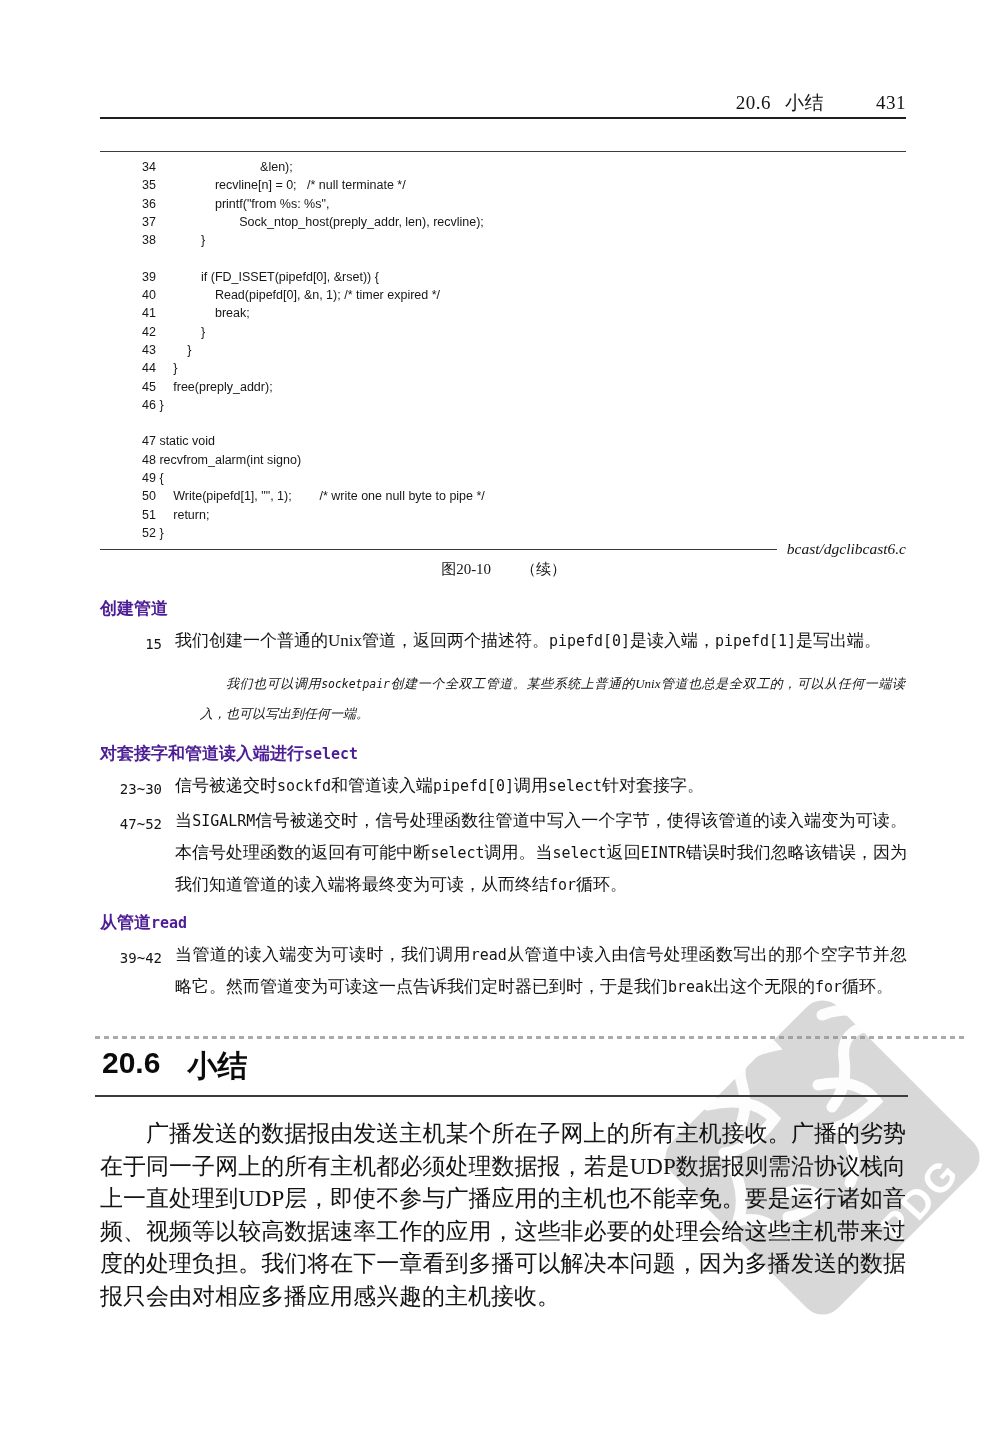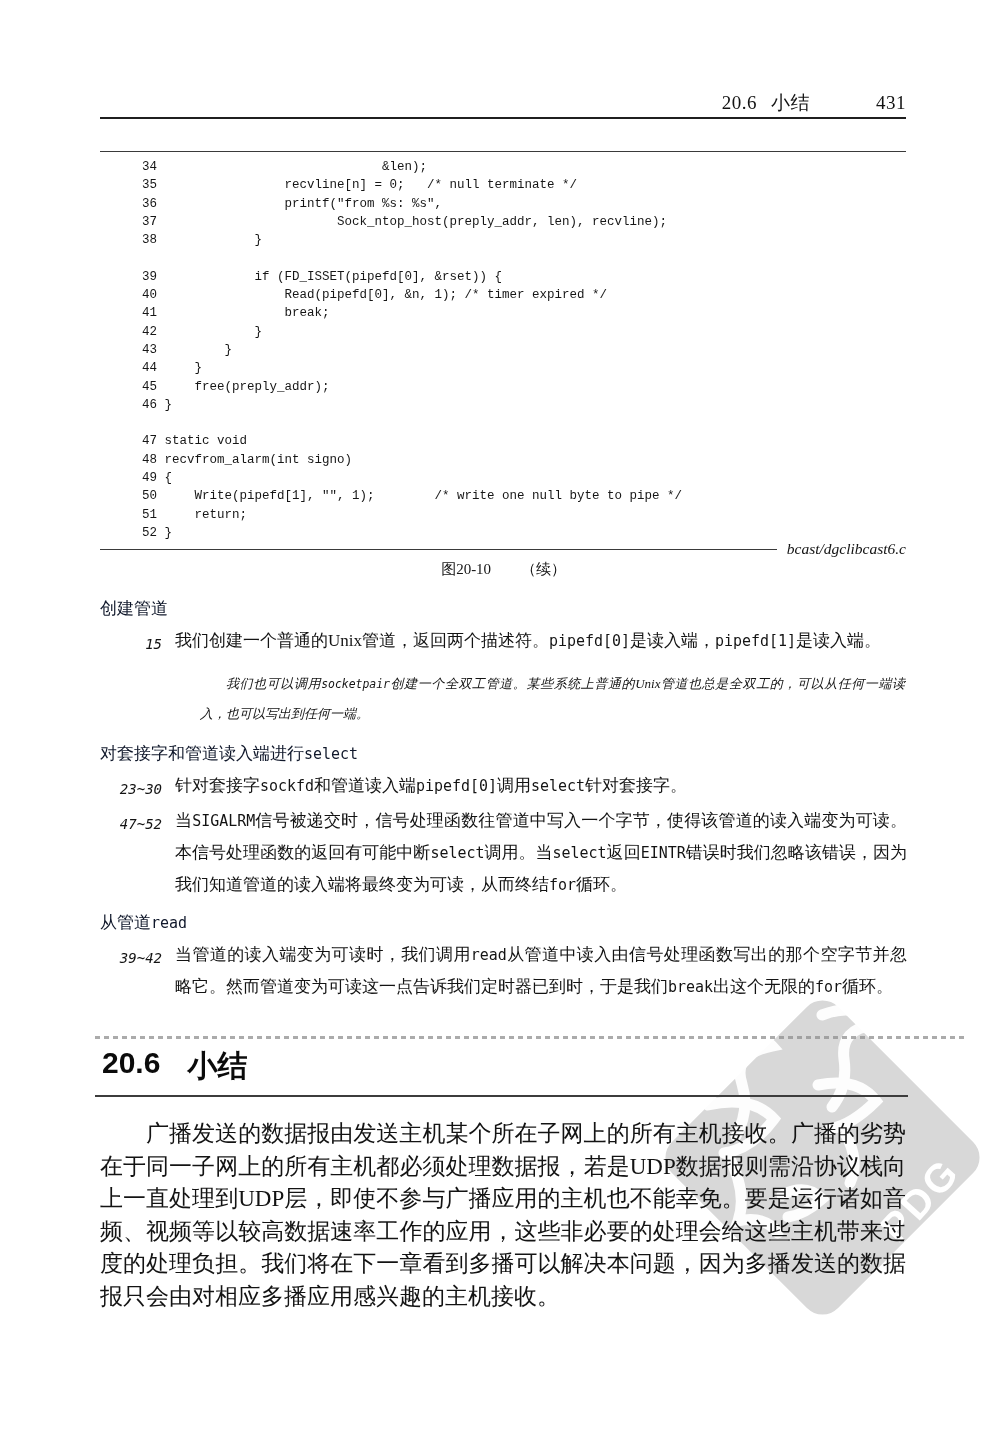--- a/index.html
+++ b/index.html
@@ -11,28 +11,28 @@
   .content{position:absolute;inset:0;z-index:1;}
   .mono{font-family:"DejaVu Sans Mono","Liberation Mono",monospace;font-size:0.88em;}
 
   
   .running-head{
     position:absolute;top:90px;left:100px;width:806px;
     display:flex;justify-content:flex-end;align-items:baseline;
     font-size:19px;letter-spacing:.5px;
   }
   .running-head .sec-no{margin-right:14px;}
-  .running-head .page-no{margin-left:66px;}
+  .running-head .page-no{margin-left:52px;}
   .head-rule{position:absolute;top:117px;left:100px;width:806px;height:2px;background:#1f1f1f;}
 
   
   .listing-top-rule{position:absolute;top:151px;left:100px;width:806px;height:1px;background:#3a3a3a;}
   pre.code{
     position:absolute;top:158px;left:142px;margin:0;
-    font-family:Liberation Mono, monospace;
+    font-family:Liberation Sans, sans-serif;
     font-size:12.5px;line-height:18.3px;color:#161616;
   }
   .listing-foot{
     position:absolute;top:540px;left:100px;width:806px;
     display:flex;align-items:center;
   }
   .listing-foot .rule{flex:1;height:1px;background:#3a3a3a;}
   .listing-foot .src{
     margin-left:10px;font-style:italic;font-size:15.5px;white-space:nowrap;
     font-family:"Liberation Serif",serif;
@@ -40,28 +40,28 @@
   .fig-caption{
     position:absolute;top:560px;left:12px;width:100%;
     text-align:center;font-size:15px;
   }
   .fig-caption .cont{margin-left:26px;}
 
   
   .commentary{position:absolute;top:595px;left:100px;width:807px;}
   .blk-heading{
     margin:8px 0 2px 0;font-family:"Liberation Sans",sans-serif;
-    font-weight:normal;font-size:17px;line-height:28px;color:#0f172a;
+    font-weight:bold;font-size:17px;line-height:28px;color:#4c1d95;
   }
   .blk-heading:first-child{margin-top:0;}
   .item{display:flex;font-size:17px;line-height:32px;}
   .item .range{
     flex:none;width:62px;text-align:right;margin-right:13px;
     font-family:"DejaVu Sans Mono","Liberation Mono",monospace;
-    font-size:14px;padding-top:3px;font-style:italic;
+    font-size:14px;padding-top:3px;
   }
   .item .txt{flex:1;text-align:justify;}
   .note{
     margin:9px 0 12px 100px;width:705px;
     font-style:italic;font-size:13px;line-height:29px;
     text-align:justify;text-indent:2em;
   }
 
   
   .summary-divider{
@@ -155,30 +155,30 @@
       <span>图20-10</span>
       <span class="cont">（续）</span>
     </div>
 
     <div class="commentary">
 
       <h3 class="blk-heading"><span>创建管道</span></h3>
 
       <div class="item">
         <span class="range">15</span>
-        <span class="txt"><span>我们创建一个普通的Unix管道，返回两个描述符。</span><span class="mono">pipefd[0]</span><span>是读入端，</span><span class="mono">pipefd[1]</span><span>是读入端。</span></span>
+        <span class="txt"><span>我们创建一个普通的Unix管道，返回两个描述符。</span><span class="mono">pipefd[0]</span><span>是读入端，</span><span class="mono">pipefd[1]</span><span>是写出端。</span></span>
       </div>
 
       <div class="note"><span>我们也可以调用</span><span class="mono">socketpair</span><span>创建一个全双工管道。某些系统上普通的Unix管道也总是全双工的，可以从任何一端读入，也可以写出到任何一端。</span></div>
 
       <h3 class="blk-heading"><span>对套接字和管道读入端进行</span><span class="mono">select</span></h3>
 
       <div class="item">
         <span class="range">23~30</span>
-        <span class="txt"><span>针对套接字</span><span class="mono">sockfd</span><span>和管道读入端</span><span class="mono">pipefd[0]</span><span>调用</span><span class="mono">select</span><span>针对套接字。</span></span>
+        <span class="txt"><span>信号被递交时</span><span class="mono">sockfd</span><span>和管道读入端</span><span class="mono">pipefd[0]</span><span>调用</span><span class="mono">select</span><span>针对套接字。</span></span>
       </div>
 
       <div class="item">
         <span class="range">47~52</span>
         <span class="txt"><span>当</span><span class="mono">SIGALRM</span><span>信号被递交时，信号处理函数往管道中写入一个字节，使得该管道的读入端变为可读。本信号处理函数的返回有可能中断</span><span class="mono">select</span><span>调用。当</span><span class="mono">select</span><span>返回</span><span class="mono">EINTR</span><span>错误时我们忽略该错误，因为我们知道管道的读入端将最终变为可读，从而终结</span><span class="mono">for</span><span>循环。</span></span>
       </div>
 
       <h3 class="blk-heading"><span>从管道</span><span class="mono">read</span></h3>
 
       <div class="item">

